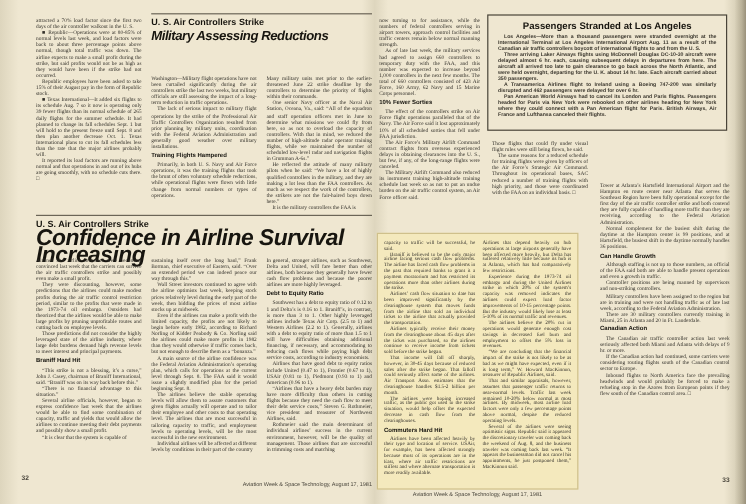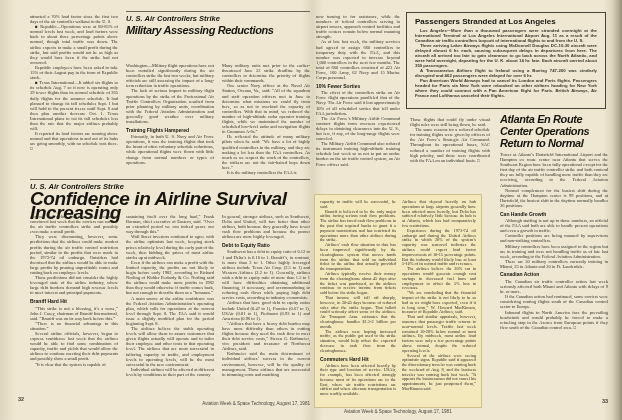--- a/index.html
+++ b/index.html
@@ -19,21 +19,21 @@
   .spread{
     position:absolute;inset:0;
     background:linear-gradient(90deg,
       #ddd5bd 0%, var(--paper) 2.5%, var(--paper) 48.5%,
       #ded6be 50.2%, var(--paper) 52%, var(--paper) 97%, #cfc7ae 99.4%, #b5ad96 100%);
   }
   .abs{position:absolute;}
   .hr{border-top:0.8px solid var(--rule);height:0;}
   .kicker{
     font-family:"Liberation Sans", sans-serif;
-    font-style:italic;font-weight:bold;
+    font-weight:bold;
     font-size:7.5px;line-height:9px;color:var(--head);
     border-top:0.8px solid var(--rule);padding-top:1.5px;
   }
   .headline{
     font-family:"Liberation Sans", sans-serif;
     font-style:italic;font-weight:bold;color:var(--head);
     letter-spacing:-0.4px;margin-top:1px;
   }
   .hl-line{display:block;}
   .body-col{overflow:hidden;}
@@ -48,21 +48,21 @@
     font-size:5px;line-height:6px;font-weight:bold;color:var(--head);
   }
   .small-col p{font-size:4.3px;line-height:4.8px;}
   .boxed{
     border:0.9px solid #494438;background:var(--paper);
     padding:4px 8px 3px;box-sizing:border-box;overflow:hidden;
   }
   .boxed .box-title{
     font-family:"Liberation Sans", sans-serif;
     font-weight:bold;font-size:8px;line-height:10px;
-    text-align:left;color:var(--head);margin:0 0 1px;
+    text-align:center;color:var(--head);margin:0 0 1px;
   }
   .boxed p{
     margin:0;text-indent:5px;text-align:justify;
     font-family:"Liberation Sans", sans-serif;font-weight:bold;
     font-size:4.3px;line-height:5px;color:#3a362d;
   }
   .tintbox{
     background:var(--tint);
     border:0.6px solid #cfc08b;box-sizing:border-box;
   }
@@ -162,23 +162,20 @@
         <p>A Transamerica Airlines flight to Ireland using a Boeing 747-200 was similarly disrupted and 462 passengers were delayed for over 6 hr.</p>
         <p>Pan American World Airways had to cancel its London and Paris flights. Passengers headed for Paris via New York were rebooked on other airlines heading for New York where they could connect with a Pan American flight for Paris. British Airways, Air France and Lufthansa canceled their flights.</p>
       </div>
   </div>
 
   <div class="abs body-col" style="left:410px;top:117px;width:80px;height:74px">
       <p class="flush">Those flights that could fly under visual flight rules were still being flown, he said.</p>
       <p>The same reasons for a reduced schedule for training flights were given by officers of the Air Force’s Strategic Air Command. Throughout its operational bases, SAC reduced a number of training flights with high priority, and those were coordinated with the FAA on an individual basis. □</p>
     </div>
 
-  <div class="abs" style="left:500px;top:113px;width:108px">
-    <div class="headline" style="font-size:11px;line-height:11.8px">Atlanta En Route Center Operations Return to Normal</div>
-  </div>
   <div class="abs body-col" style="left:500px;top:152px;width:108px;height:254px">
       <p class="flush">Tower at Atlanta’s Hartsfield International Airport and the Hampton en route center near Atlanta that serves the Southeast Region have been fully operational except for the first day of the air traffic controller strike and both contend they are fully capable of handling more traffic than they are receiving, according to the Federal Aviation Administration.</p>
       <p>Normal complement for the busiest shift during the daytime at the Hampton center is 99 positions, and at Hartsfield, the busiest shift in the daytime normally handles 36 positions.</p>
       <h4>Can Handle Growth</h4>
       <p>Although staffing is not up to those numbers, an official of the FAA said both are able to handle present operations and even a growth in traffic.</p>
       <p>Controller positions are being manned by supervisors and non-striking controllers.</p>
       <p>Military controllers have been assigned to the region but are in training and were not handling traffic as of late last week, according to the Federal Aviation Administration.</p>
       <p>There are 30 military controllers currently training in Miami, 25 in Atlanta and 20 in Ft. Lauderdale.</p>
       <h4>Canadian Action</h4>
       <p>The Canadian air traffic controller action last week seriously affected both Miami and Atlanta with delays of 9 hr. or more.</p>

